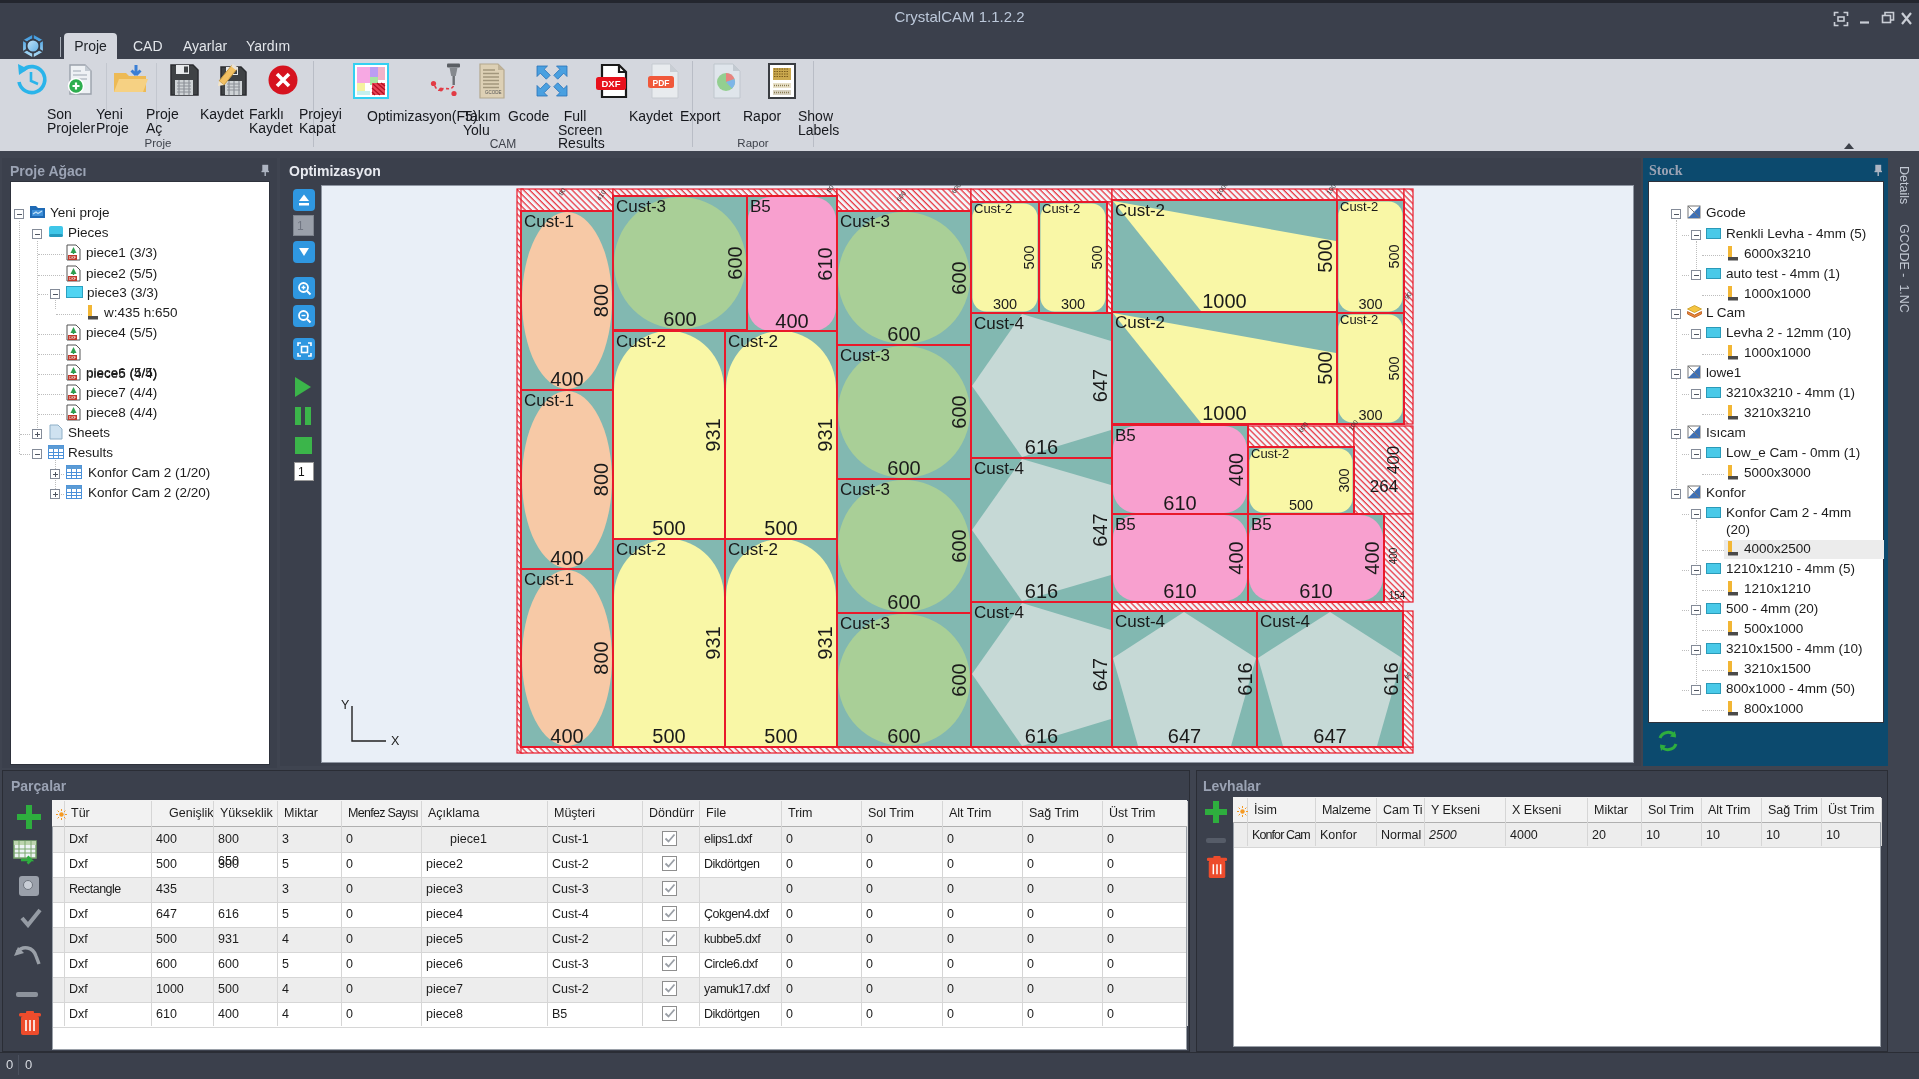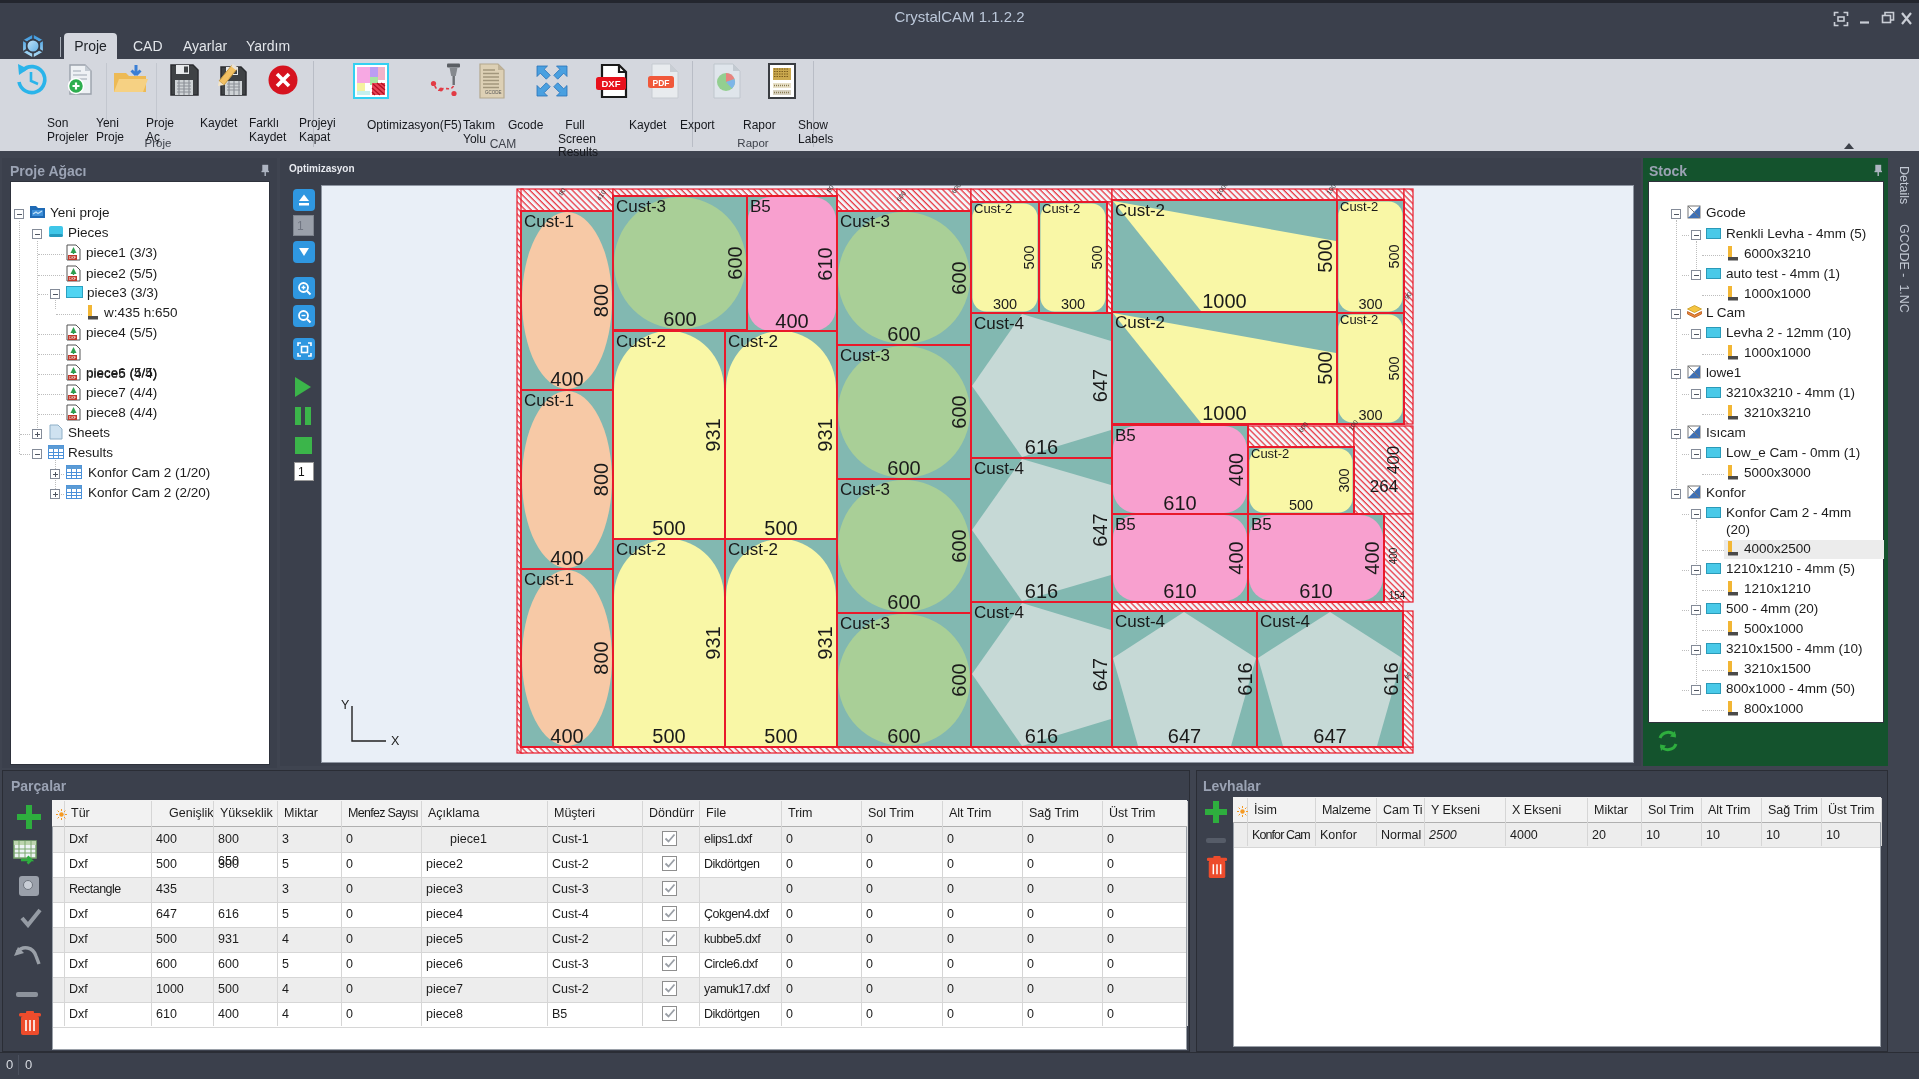--- a/index.html
+++ b/index.html
@@ -10,21 +10,21 @@
   .phead{color:#9ba3b4;font-weight:bold;font-size:14px;}
   .white{background:#fff;}
   .treetxt{font-size:13.5px;color:#1c1c1c;white-space:nowrap;}
   .exp{position:absolute;width:10px;height:10px;background:#fff;border:1px solid #848b98;}
   .exp:before{content:"";position:absolute;left:1.5px;top:3.5px;width:5px;height:1px;background:#4f5561;}
   .exp.plus:after{content:"";position:absolute;left:3.5px;top:1.5px;width:1px;height:5px;background:#4f5561;}
 
   .cbtn{position:absolute;left:293px;width:22px;height:22px;background:#2f97e0;border-radius:4px;display:flex;align-items:center;justify-content:center;}
   .tcell{font-size:12.5px;color:#1c1c1c;white-space:nowrap;}
   .rbi{position:absolute;top:4px;text-align:center;}
-  .rbl{font-size:12px;color:#16181d;line-height:13.5px;margin-top:16px;padding-left:46px;}
+  .rbl{font-size:14px;color:#16181d;line-height:13.5px;margin-top:7px;padding-left:46px;}
 
 </style>
 </head>
 <body>
 <div id="app">
 
   <div class="abs" style="left:0;top:0;width:1919px;height:33px;background:#3b404c;border-top:3px solid #23262e;">
     <div class="abs" style="left:0;top:0;width:1919px;text-align:center;font-size:15px;color:#bcc8da;line-height:28px;">CrystalCAM 1.1.2.2</div>
     <svg class="abs" style="left:1833px;top:8px" width="80" height="16" viewBox="0 0 80 16">
       <g stroke="#c9cdd5" stroke-width="1.6" fill="none">
@@ -335,21 +335,21 @@
       <div class="abs treetxt" style="left:88px;top:465px">Konfor Cam 2 (1/20)</div>
       <div class="exp plus" style="left:50px;top:489px"></div>
       <svg class="abs" style="left:66px;top:485px" width="16" height="14" viewBox="0 0 16 14">
         <rect x="0.5" y="0.5" width="15" height="13" fill="#fff" stroke="#4a90d9"></rect>
         <rect x="0.5" y="0.5" width="15" height="3.5" fill="#5b9bd5"></rect>
         <path d="M5.5 4 V13.5 M10.5 4 V13.5 M0.5 7.5 H15.5 M0.5 10.5 H15.5" stroke="#4a90d9" stroke-width="1"></path>
       </svg>
       <div class="abs treetxt" style="left:88px;top:485px">Konfor Cam 2 (2/20)</div>
     </div>
 
-  <div class="abs" style="left:1643px;top:158px;width:245px;height:608px;background:#14532d;">
+  <div class="abs" style="left:1643px;top:158px;width:245px;height:608px;background:#0c4a6e;font-family:Liberation Serif, serif;">
     <div class="abs phead" style="left:6px;top:5px;">Stock</div>
     <svg class="abs" style="left:229px;top:6px" width="12" height="13" viewBox="0 0 12 13">
         <g stroke="#aeb5c2" stroke-width="1.4" fill="none">
           <rect x="4" y="1.5" width="4.5" height="5.5" fill="#aeb5c2"></rect>
           <path d="M2.5 7.5 H10"></path>
           <path d="M6.2 8 V12"></path>
         </g>
       </svg>
     <div class="abs white" style="left:5px;top:23px;width:236px;height:542px;border:1px solid #2e323c;"></div>
     <svg class="abs" style="left:13px;top:571px" width="24" height="24" viewBox="0 0 24 24">
@@ -503,21 +503,21 @@
       </svg>
       <div class="abs treetxt" style="left:1744px;top:701px">800x1000</div>
     </div>
 
   <div class="abs" style="left:1890px;top:156px;width:29px;height:896px;background:#3f4450;">
     <div class="abs" style="left:7px;top:10px;color:#c3c9d4;font-size:12.5px;writing-mode:vertical-rl;">Details</div>
     <div class="abs" style="left:7px;top:68px;color:#c3c9d4;font-size:12.5px;writing-mode:vertical-rl;">GCODE -&nbsp; 1.NC</div>
   </div>
 
   <div class="abs" style="left:280px;top:158px;width:1361px;height:608px;background:#3b404c;">
-    <div class="abs" style="left:9px;top:5px;color:#e8eaf0;font-weight:bold;font-size:10px;">Optimizasyon</div>
+    <div class="abs" style="left:9px;top:5px;color:#e8eaf0;font-weight:bold;font-size:14px;">Optimizasyon</div>
     <div class="abs" style="left:41px;top:27px;width:1313px;height:578px;background:#e9eff7;border:1px solid #8f96a2;"></div>
   </div>
   <svg class="abs" style="left:321px;top:185px" width="1312" height="578" viewBox="321 185 1312 578" font-family="Liberation Sans,sans-serif">
       <defs>
         <pattern id="hp" width="4.3" height="4.3" patternTransform="rotate(45)" patternUnits="userSpaceOnUse">
           <rect width="4.3" height="4.3" fill="#f4f6fa"></rect>
           <rect width="4.3" height="1.3" fill="#e83843"></rect>
         </pattern>
       </defs>
       <rect x="517" y="189" width="6" height="564" fill="url(#hp)" stroke="#e9192b" stroke-width="1.2"></rect>

